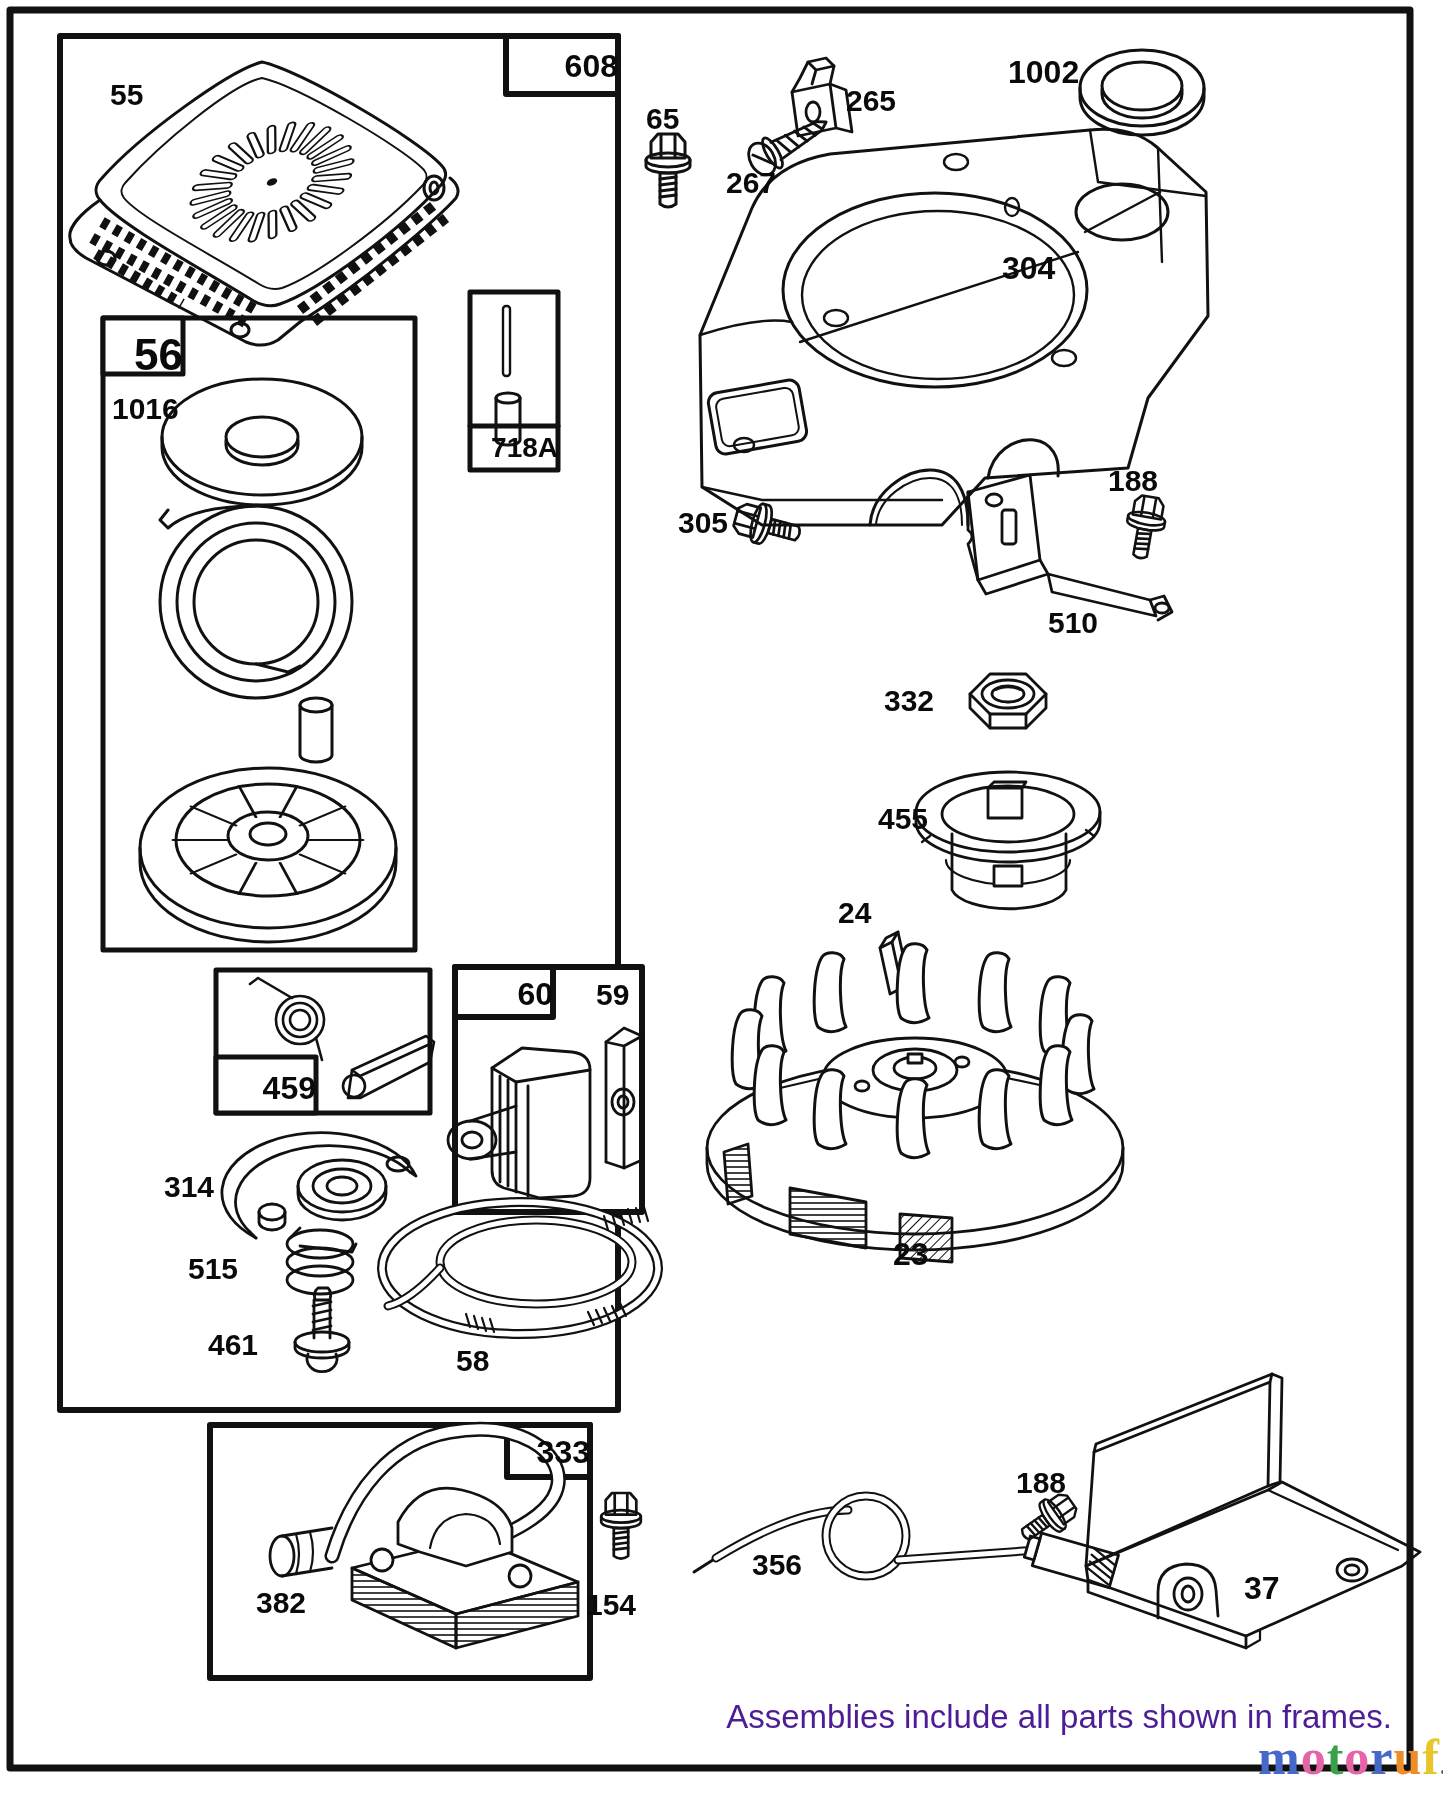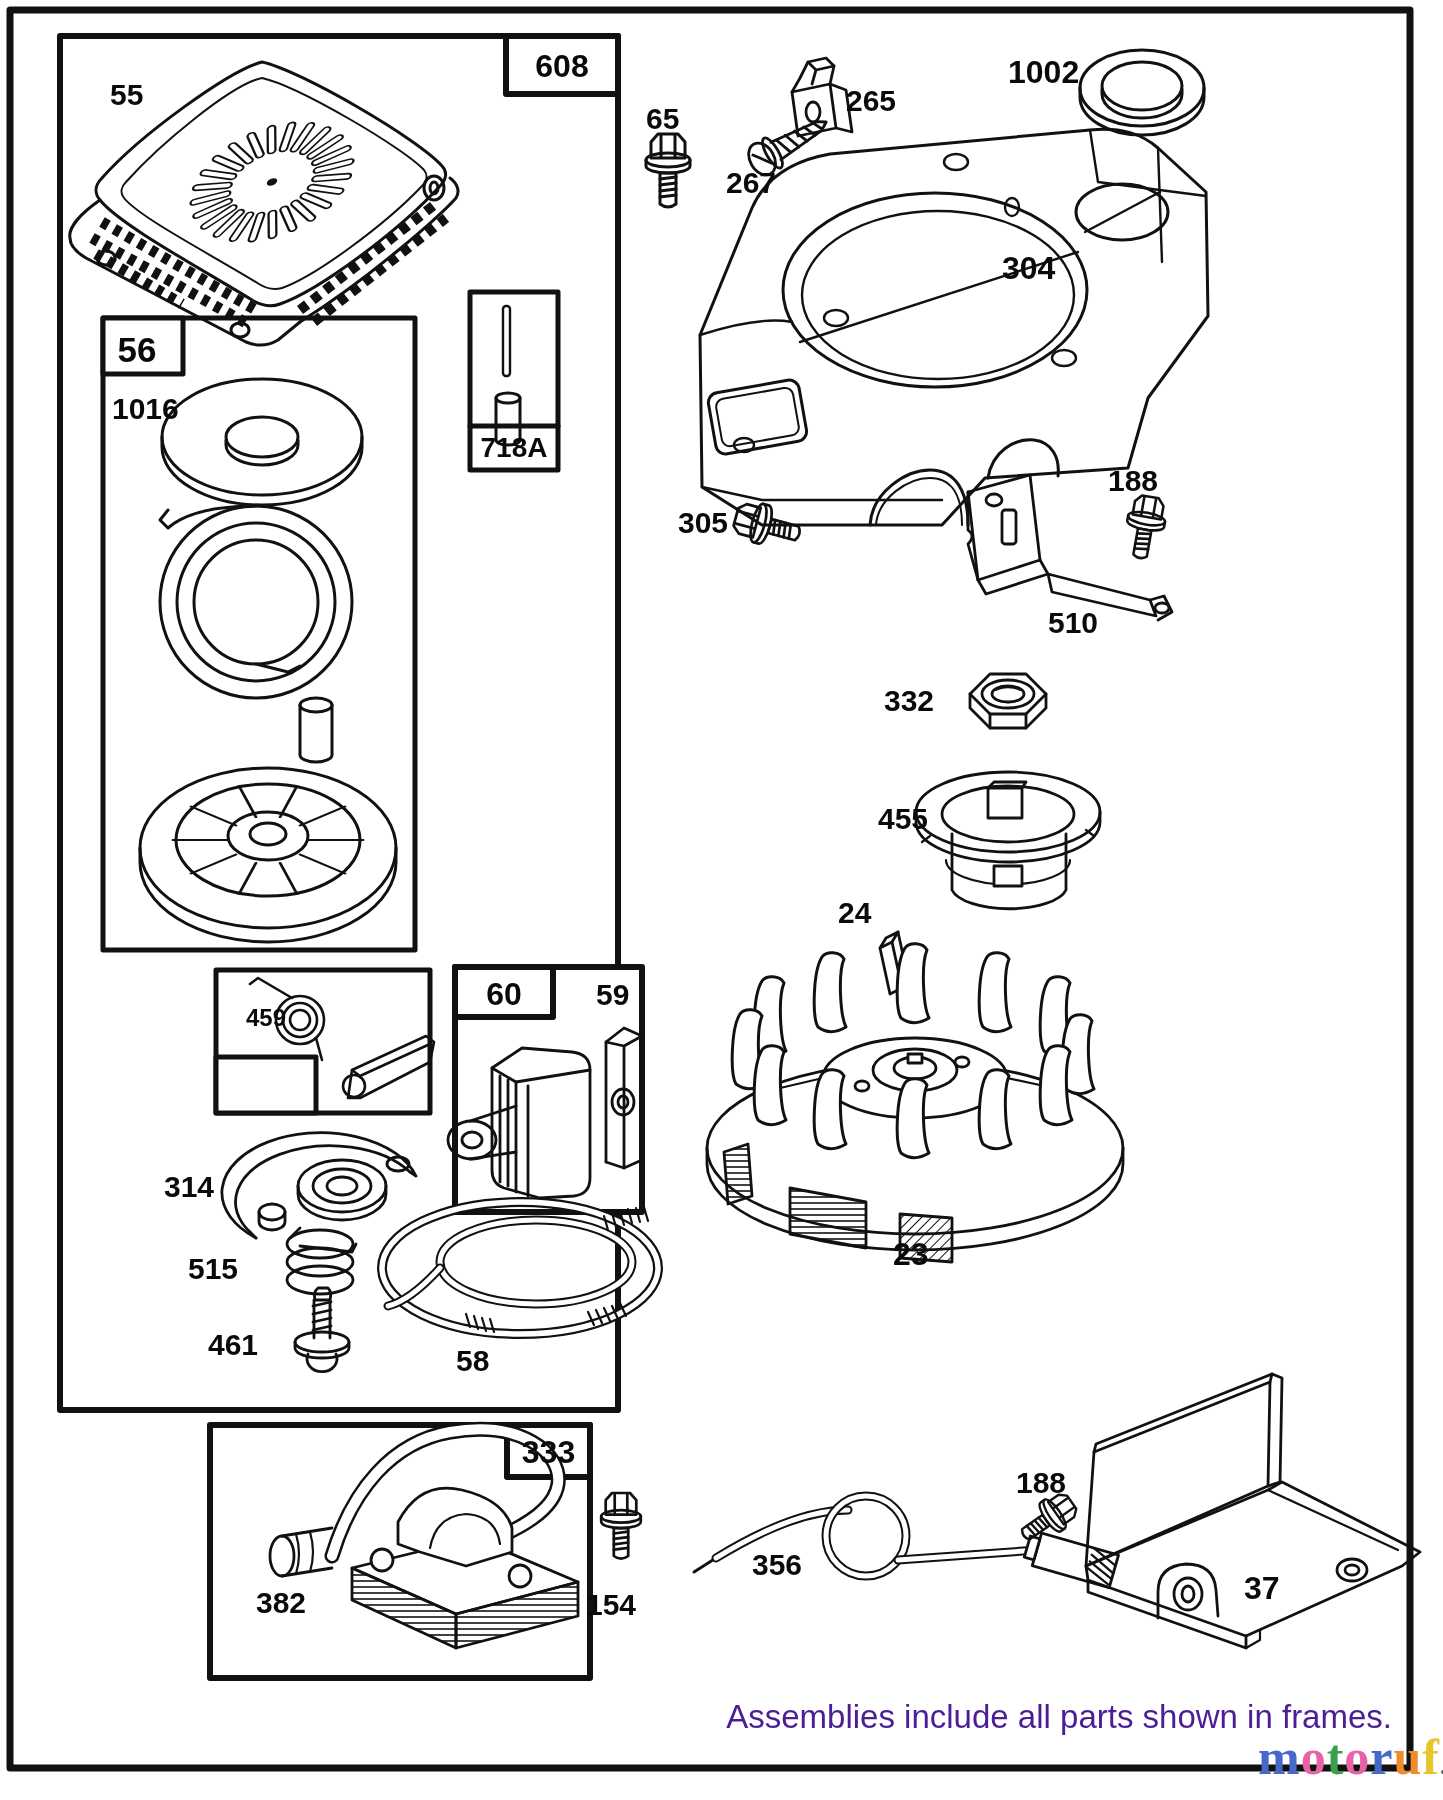--- a/index.html
+++ b/index.html
@@ -1,20 +1,20 @@
 <!DOCTYPE html>
 <html><head>
 <meta charset="utf-8">
 <style>
   html,body{margin:0;padding:0;background:#ffffff;}
   #page{position:relative;width:1443px;height:1800px;background:#ffffff;overflow:hidden;
         font-family:"Liberation Sans",sans-serif;}
   #art{position:absolute;left:0;top:0;}
   .plbl{position:absolute;font:700 30px "Liberation Sans",sans-serif;color:#0a0a0a;white-space:nowrap;}
-  .ctr{text-align:center;}
+  .ctr{text-align:right;}
   .footer{position:absolute;left:700px;top:1698px;width:692px;text-align:right;
           font:400 33px "Liberation Sans",sans-serif;color:#4c1d95;}
   .wm{position:absolute;left:1258px;top:1728px;font:700 50px "Liberation Serif",serif;
       letter-spacing:1px;white-space:nowrap;}
   .wm .suffix{font-size:26px;}
 </style>
 </head>
 <body>
 
 <div id="page">
@@ -415,24 +415,24 @@
       <ellipse cx="1188" cy="1594" rx="6" ry="8"></ellipse>
       <ellipse cx="1352" cy="1570" rx="15" ry="11"></ellipse>
       <ellipse cx="1352" cy="1570" rx="7" ry="5"></ellipse>
     </g>
 
   </g>
 </svg>
 
 <div class="plbl ctr" style="left:506px;top:48px;width:112px;font-size:32px">608</div>
 <div class="plbl" style="left:110px;top:78px">55</div>
-<div class="plbl ctr" style="left:97px;top:330px;width:80px;font-size:35px">56</div>
+<div class="plbl ctr" style="left:103px;top:330px;width:80px;font-size:44px">56</div>
 <div class="plbl" style="left:112px;top:392px">1016</div>
 <div class="plbl ctr" style="left:470px;top:432px;width:88px;font-size:28px">718A</div>
-<div class="plbl ctr" style="left:216px;top:1004px;width:100px;font-size:24px">459</div>
+<div class="plbl ctr" style="left:216px;top:1070px;width:100px;font-size:32px">459</div>
 <div class="plbl ctr" style="left:455px;top:976px;width:98px;font-size:32px">60</div>
 <div class="plbl" style="left:596px;top:978px">59</div>
 <div class="plbl" style="left:164px;top:1170px">314</div>
 <div class="plbl" style="left:188px;top:1252px">515</div>
 <div class="plbl" style="left:208px;top:1328px">461</div>
 <div class="plbl" style="left:456px;top:1344px">58</div>
 <div class="plbl ctr" style="left:507px;top:1434px;width:83px;font-size:32px">333</div>
 <div class="plbl" style="left:256px;top:1586px">382</div>
 <div class="plbl" style="left:586px;top:1588px">154</div>
 <div class="plbl" style="left:752px;top:1548px">356</div>

